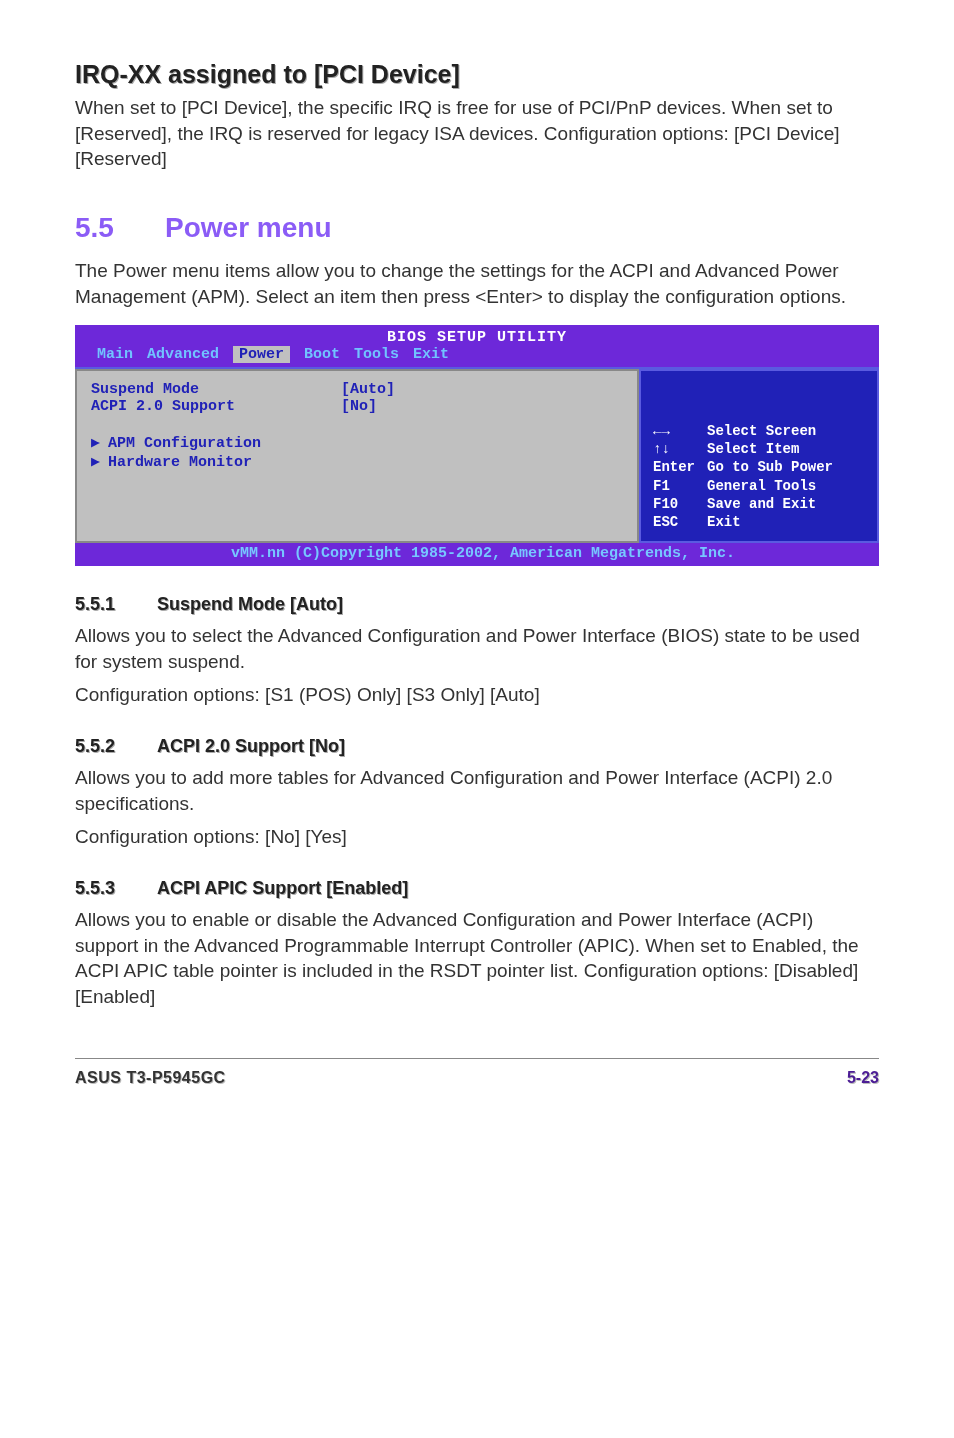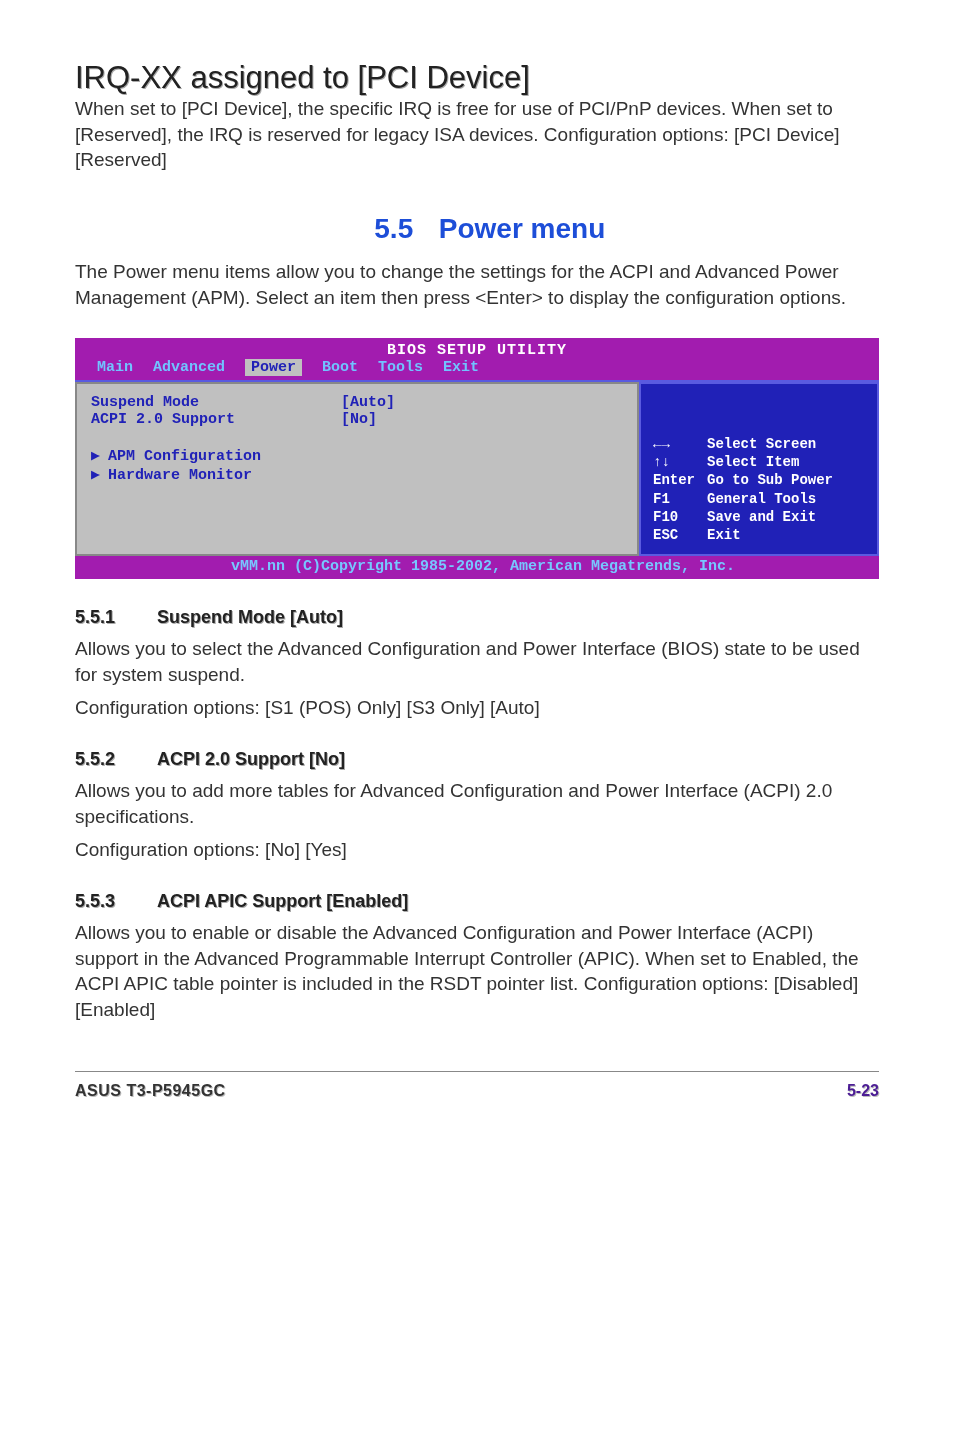--- a/index.html
+++ b/index.html
@@ -5,71 +5,71 @@
   * { margin: 0; padding: 0; box-sizing: border-box; }
   body {
     font-family: Arial, Helvetica, sans-serif;
     background: #ffffff;
     width: 954px;
     margin: 0 auto;
     padding: 60px 75px 40px 75px;
     color: #333;
   }
   .section-heading {
-    font-size: 31px;
-    font-weight: normal;
+    font-size: 25px;
+    font-weight: bold;
     color: #222;
     text-shadow: 1px 1px 0 #aaa;
+    margin-bottom: 6px;
   }
   .body-text {
     font-size: 19px;
     line-height: 1.35;
     color: #333;
     margin-bottom: 8px;
   }
   .num-heading {
     font-size: 28px;
     font-weight: bold;
-    color: #1d4ed8;
+    color: #8b5cf6;
     margin-top: 40px;
     margin-bottom: 14px;
-    text-align: center;
   }
   .num-heading .num { display:inline-block; width: 90px; }
   .sub-heading {
     font-size: 18px;
     font-weight: bold;
     color: #222;
     text-shadow: 1px 1px 0 #aaa;
     margin-top: 28px;
     margin-bottom: 8px;
   }
   .sub-heading .num { display:inline-block; width: 82px; }
 
   
   .bios {
     width: 100%;
-    background: #a21caf;
+    background: #6d28d9;
     color: #fff;
     font-family: "Courier New", monospace;
     font-size: 15px;
-    margin-top: 28px;
+    margin-top: 16px;
     margin-bottom: 10px;
   }
   .bios-title {
     text-align: center;
     color: #fff;
     font-weight: bold;
     letter-spacing: 1px;
     padding-top: 4px;
   }
   .bios-tabs {
     display: flex;
     padding: 0 40px 4px 22px;
-    gap: 20px;
+    gap: 14px;
     color: #71c3ff;
     font-weight: bold;
   }
   .bios-tab-active {
     background: #c0c0c0;
     color: #2021b7;
     padding: 0 6px;
   }
   .bios-body {
     display: flex;

